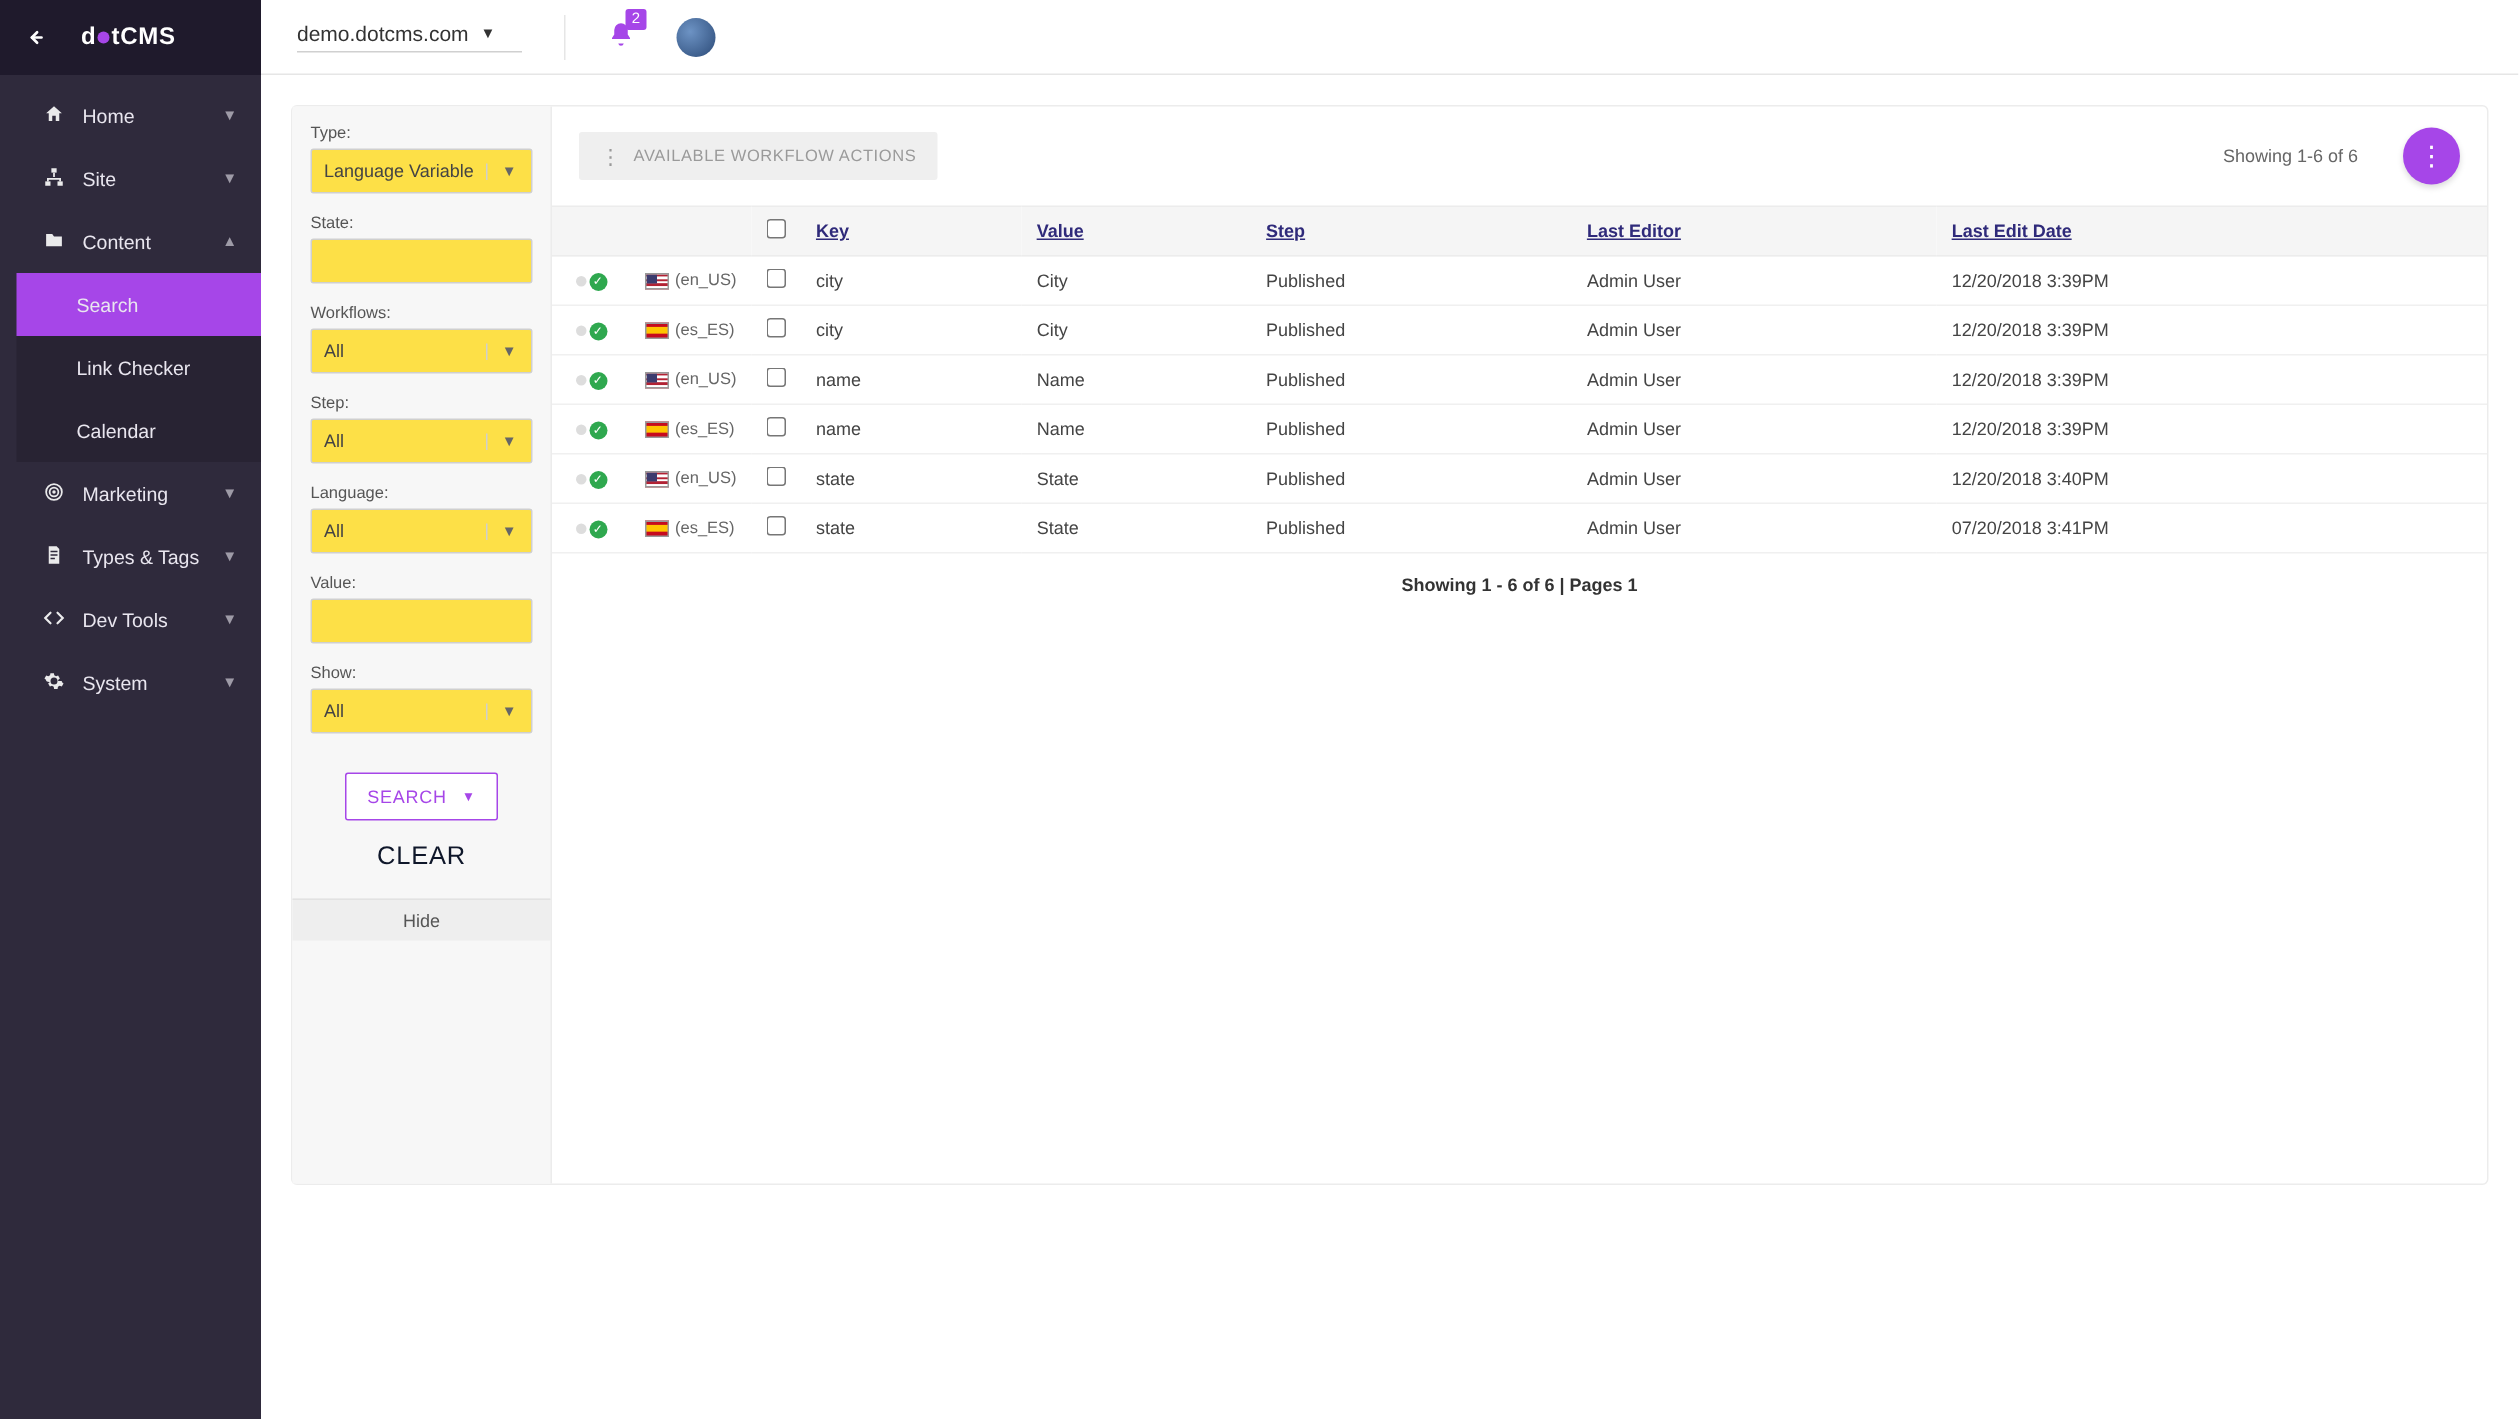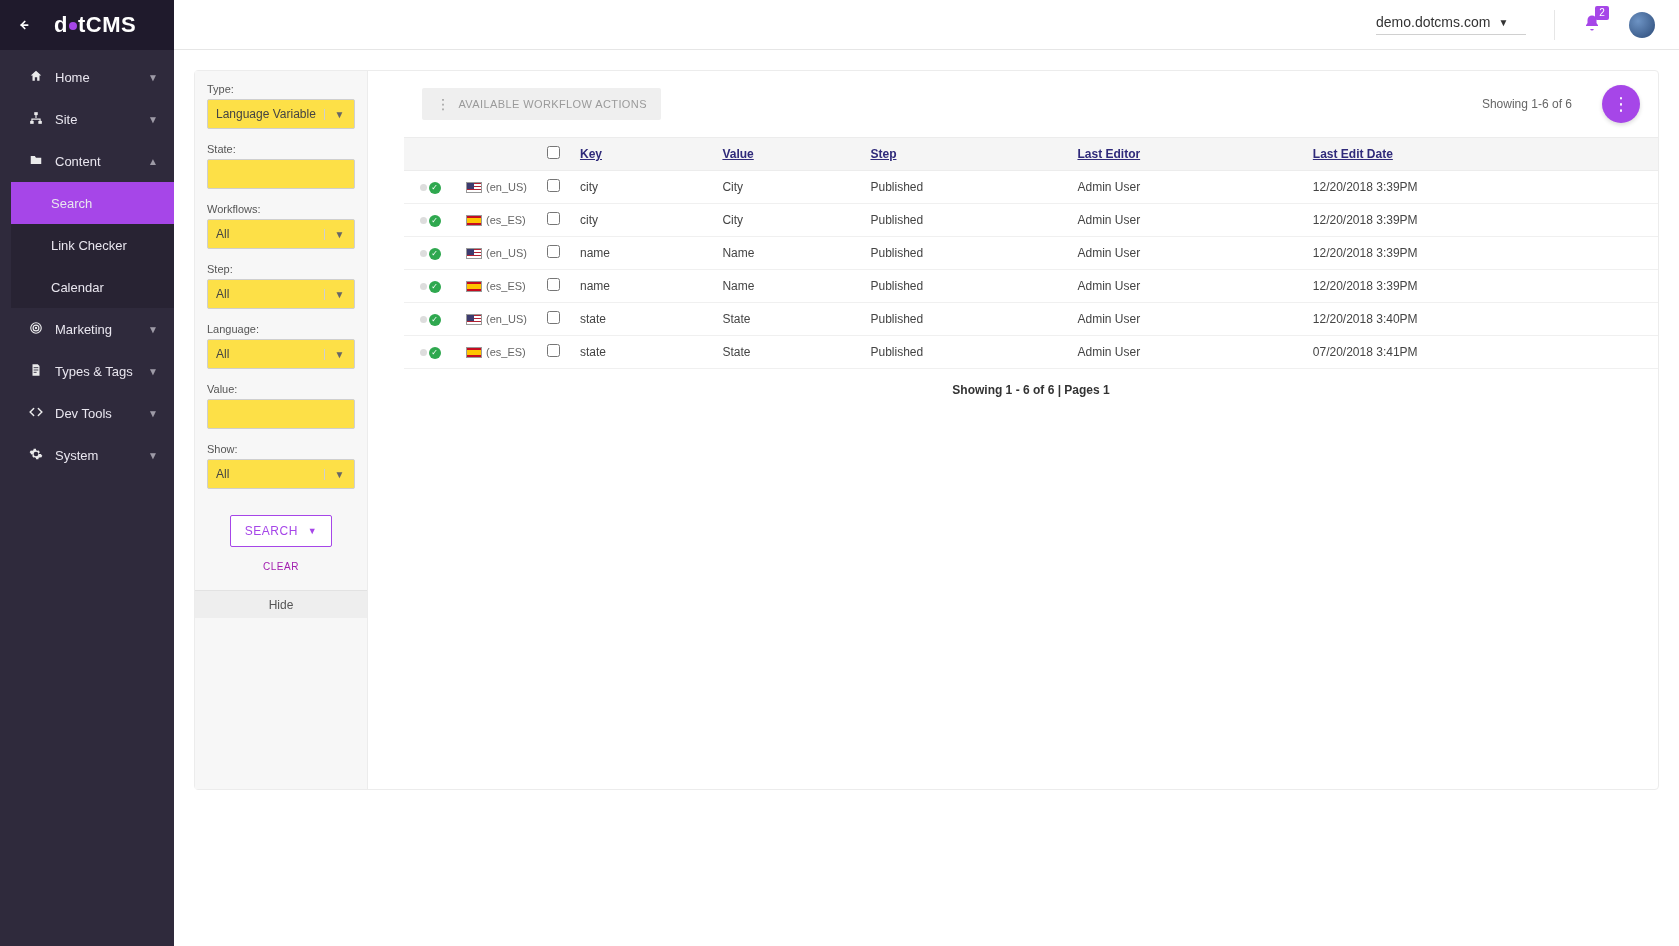--- a/index.html
+++ b/index.html
@@ -3,73 +3,73 @@
 <meta charset="utf-8">
 <style>
   * { box-sizing: border-box; margin: 0; padding: 0; }
   html, body { height: 100%; font-family: Arial, Helvetica, sans-serif; font-size: 13px; color: #333; }
   body { display: flex; background: #fff; }
 
   
   .sidebar { width: 174px; background: #2f2a3c; color: #fff; display: flex; flex-direction: column; flex-shrink: 0; }
   .sidebar-header { height: 50px; display: flex; align-items: center; padding: 0 12px; background: #1f1a2c; }
   .back-btn { width: 22px; height: 22px; display:flex; align-items:center; justify-content:center; cursor:pointer; margin-right: 20px;}
-  .logo { font-size: 22px; font-weight: 600; letter-spacing: .5px; }
+  .logo { font-size: 16px; font-weight: 600; letter-spacing: .5px; }
   .logo .dot  { color:#fff; }
   .logo .o    { display:inline-block; vertical-align:middle; }
   .nav { list-style:none; padding-top: 6px; margin-left: 11px;}
   .nav-item, .nav-sub-item {
     display:flex; align-items:center; height:42px; padding:0 16px; cursor:pointer;
     font-size:13px; position:relative;
   }
   .nav-item .nav-icon { width:18px; text-align:center; margin-right:10px; opacity:.9;}
   .nav-item .chev { margin-left:auto; opacity:.6; font-size:10px;}
   .nav-sub-item { padding-left:40px; background: rgba(0,0,0,.15); font-size:13px;}
   .nav-sub-item.active { background: #a646e8; }
   .nav-item.expanded + .nav-subs { display:block; }
   .nav-subs { display:block; }
 
   
   .main { flex:1; display:flex; flex-direction:column; min-width:0;}
   .topbar {
     height:50px; border-bottom:1px solid #e6e6e6; display:flex; align-items:center;
-    justify-content:flex-end; padding:0 24px; gap:28px; background:#fff;
+    justify-content:flex-start; padding:0 24px; gap:28px; background:#fff;
   }
   .host-switch { display:flex; align-items:center; gap:8px; font-size:14px; cursor:pointer; padding-bottom:4px; border-bottom:1px solid #d0d0d0; min-width:150px;}
   .host-switch .caret { font-size:10px; }
   .topbar .divider { width:1px; height:30px; background:#e6e6e6; }
   .bell-wrap { position:relative; cursor:pointer;}
   .bell-wrap .badge {
     position:absolute; top:-8px; right:-8px; min-width:14px; height:14px;
     background:#a646e8; color:#fff; font-size:10px; line-height:14px; text-align:center; border-radius:2px; padding:0 2px;
   }
   .avatar { width:26px; height:26px; border-radius:50%; background: radial-gradient(circle at 35% 35%, #6d93c4, #2b4a77); cursor:pointer;}
 
   
   .workarea { flex:1; padding:20px; background:#fff; overflow:auto;}
-  .panel { display:flex; border:1px solid #ececec; border-radius:4px; min-height:720px; background:#fff;gap:36px;}
+  .panel { display:flex; border:1px solid #ececec; border-radius:4px; min-height:720px; background:#fff;}
 
   
   .filters { width:173px; background:#f7f7f7; border-right:1px solid #ececec; padding:12px 12px 0 12px; display:flex; flex-direction:column;}
   .f-field { margin-bottom:14px; }
   .f-field label { display:block; font-size:11px; color:#555; margin-bottom:4px;}
   .f-select, .f-input {
     width:100%; height:30px; border:1px solid #cfcfcf; background:#fde047; display:flex; align-items:center;
     border-radius:2px; font-size:12px; color:#444;
   }
   .f-select .val { flex:1; padding:0 8px; overflow:hidden; white-space:nowrap;}
   .f-select .dd  { width:30px; border-left:1px solid #cfcfcf; display:flex; align-items:center; justify-content:center; font-size:10px; color:#666;}
   .f-input { padding:0 8px;}
   .f-buttons { text-align:center; margin-top:12px;}
   .btn-search {
     display:inline-flex; align-items:center; gap:10px; border:1px solid #a646e8; color:#a646e8;
     background:#fff; padding:8px 14px; font-size:12px; letter-spacing:.5px; cursor:pointer; border-radius:2px;
   }
   .btn-search .caret { font-size:9px;}
-  .btn-clear { display:block; margin:14px auto 18px; color:#a21caf; font-size:10px; letter-spacing:.5px; background:none; border:none; cursor:pointer;}
+  .btn-clear { display:block; margin:14px auto 18px; color:#0f172a; font-size:17px; letter-spacing:.5px; background:none; border:none; cursor:pointer;}
   .hide-bar { margin:0 -12px; height:28px; background:#eee; border-top:1px solid #e2e2e2; display:flex; align-items:center; justify-content:center; font-size:12px; color:#555; cursor:pointer;}
 
   
   .results { flex:1; display:flex; flex-direction:column; min-width:0;}
   .results-toolbar { display:flex; align-items:center; padding:14px 18px; gap:16px;}
   .wf-btn {
     display:inline-flex; align-items:center; gap:8px; padding:0 14px; height:32px;
     background:#efefef; color:#9a9a9a; font-size:11px; letter-spacing:.4px; border-radius:2px; cursor:not-allowed;
   }
   .wf-btn .dots { font-size:14px; line-height:0;}

